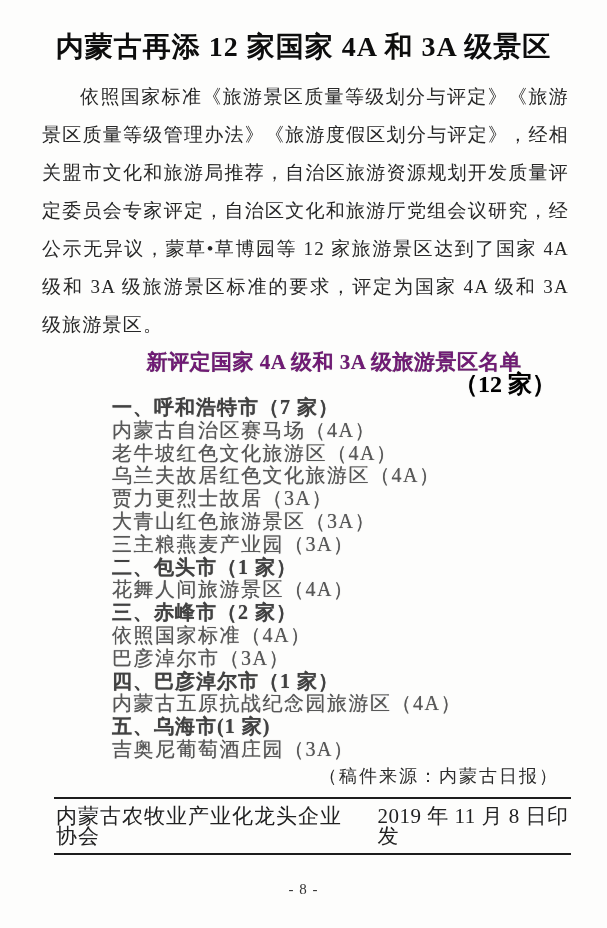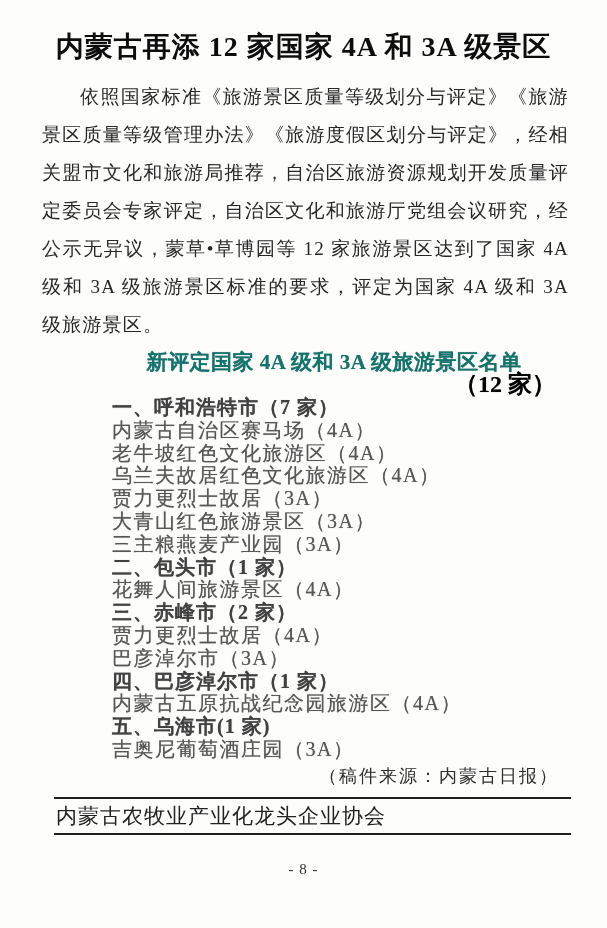--- a/index.html
+++ b/index.html
@@ -37,21 +37,21 @@
     margin: 6px 0 0 112px;
     width: 444px;
     color: #4f4f4f;
     text-shadow: 0 0 0.7px rgba(90,90,90,0.75);
   }
   .list-title {
     text-align: center;
     font-size: 21px;
     font-weight: bold;
     letter-spacing: 0.5px;
-    color: #0f766e;
+    color: #701a75;
     line-height: 24px;
   }
   .list-subtitle {
     text-align: right;
     font-size: 24px;
     font-weight: bold;
     color: #000000;
     line-height: 20px;
   }
   .list-rows { margin-top: 2px; }
@@ -115,30 +115,31 @@
       <div class="list-row bold">一、呼和浩特市（7 家）</div>
       <div class="list-row">内蒙古自治区赛马场（4A）</div>
       <div class="list-row">老牛坡红色文化旅游区（4A）</div>
       <div class="list-row">乌兰夫故居红色文化旅游区（4A）</div>
       <div class="list-row">贾力更烈士故居（3A）</div>
       <div class="list-row">大青山红色旅游景区（3A）</div>
       <div class="list-row">三主粮燕麦产业园（3A）</div>
       <div class="list-row bold">二、包头市（1 家）</div>
       <div class="list-row">花舞人间旅游景区（4A）</div>
       <div class="list-row bold">三、赤峰市（2 家）</div>
-      <div class="list-row">贾力更烈士故居（4A）</div>
+      <div class="list-row">依照国家标准（4A）</div>
       <div class="list-row">巴彦淖尔市（3A）</div>
       <div class="list-row bold">四、巴彦淖尔市（1 家）</div>
       <div class="list-row">内蒙古五原抗战纪念园旅游区（4A）</div>
       <div class="list-row bold">五、乌海市(1 家)</div>
       <div class="list-row">吉奥尼葡萄酒庄园（3A）</div>
     </div>
   </div>
 
   <div class="source-line">（稿件来源：内蒙古日报）</div>
 
   <div class="footer-bar">
     <span class="footer-issuer">内蒙古农牧业产业化龙头企业协会</span>
+    <span class="footer-date">2019 年 11 月 8 日印发</span>
   </div>
 
   <div class="page-number">- 8 -</div>
 
 </div>
 
 </body></html>

